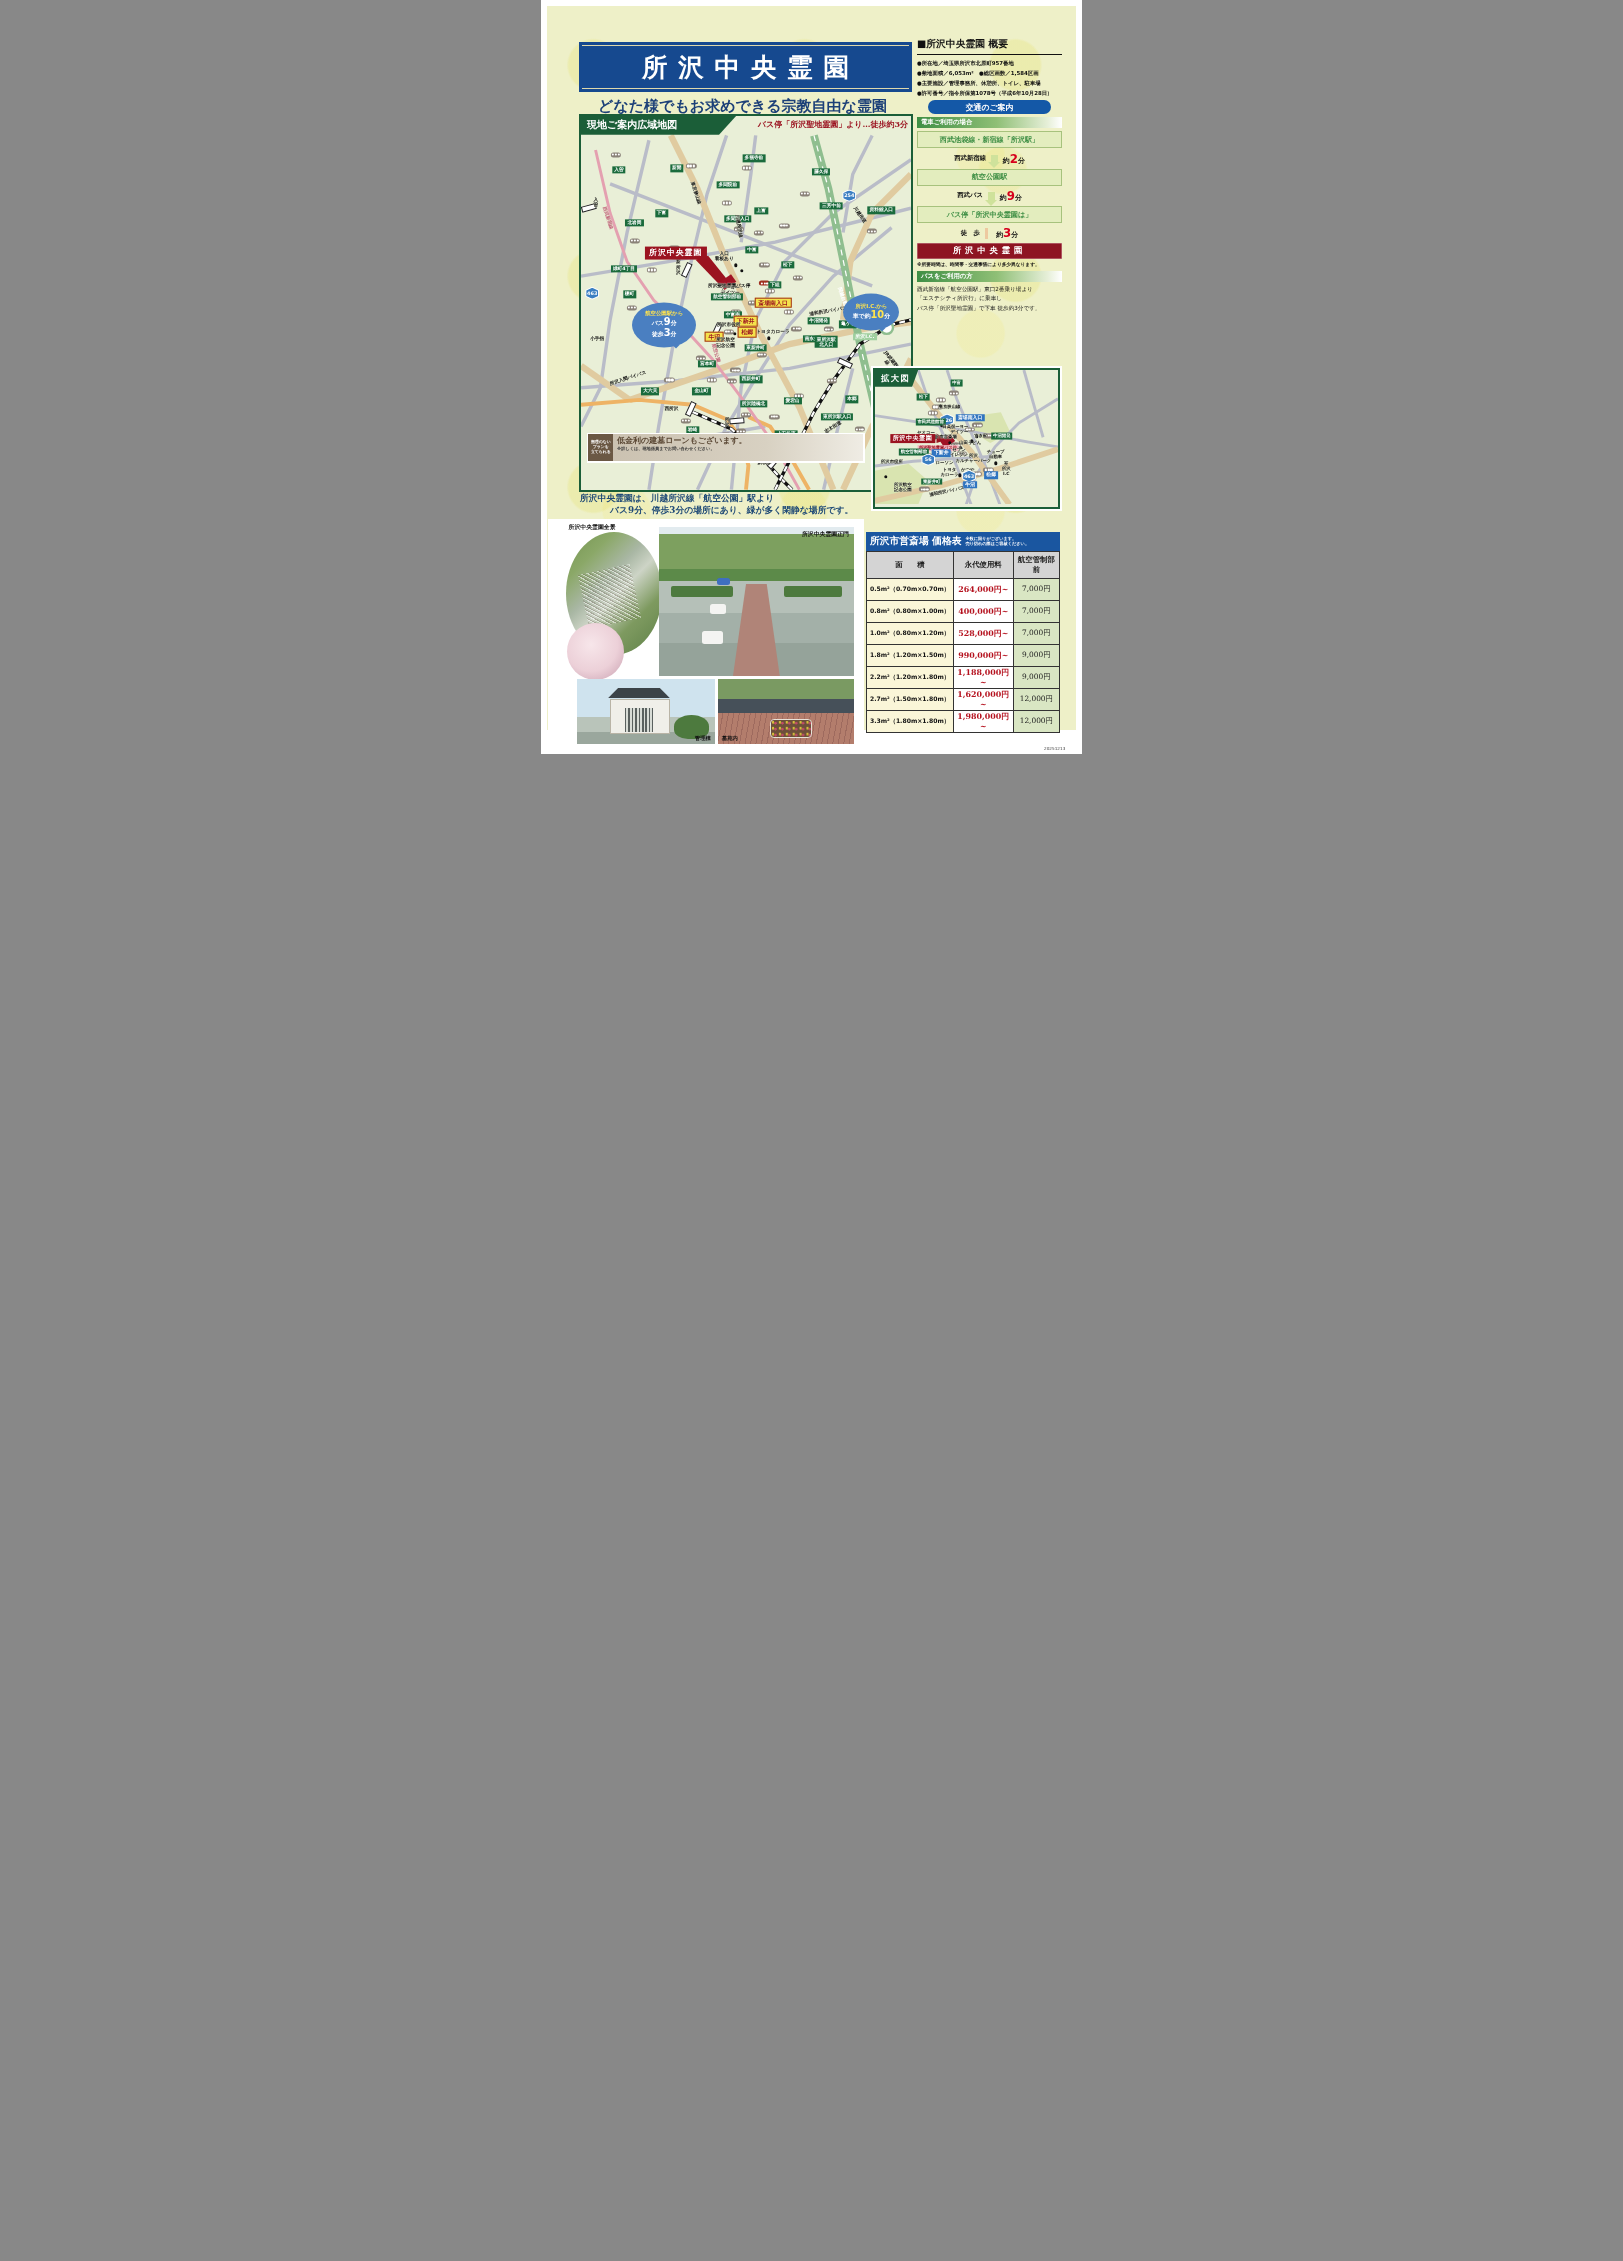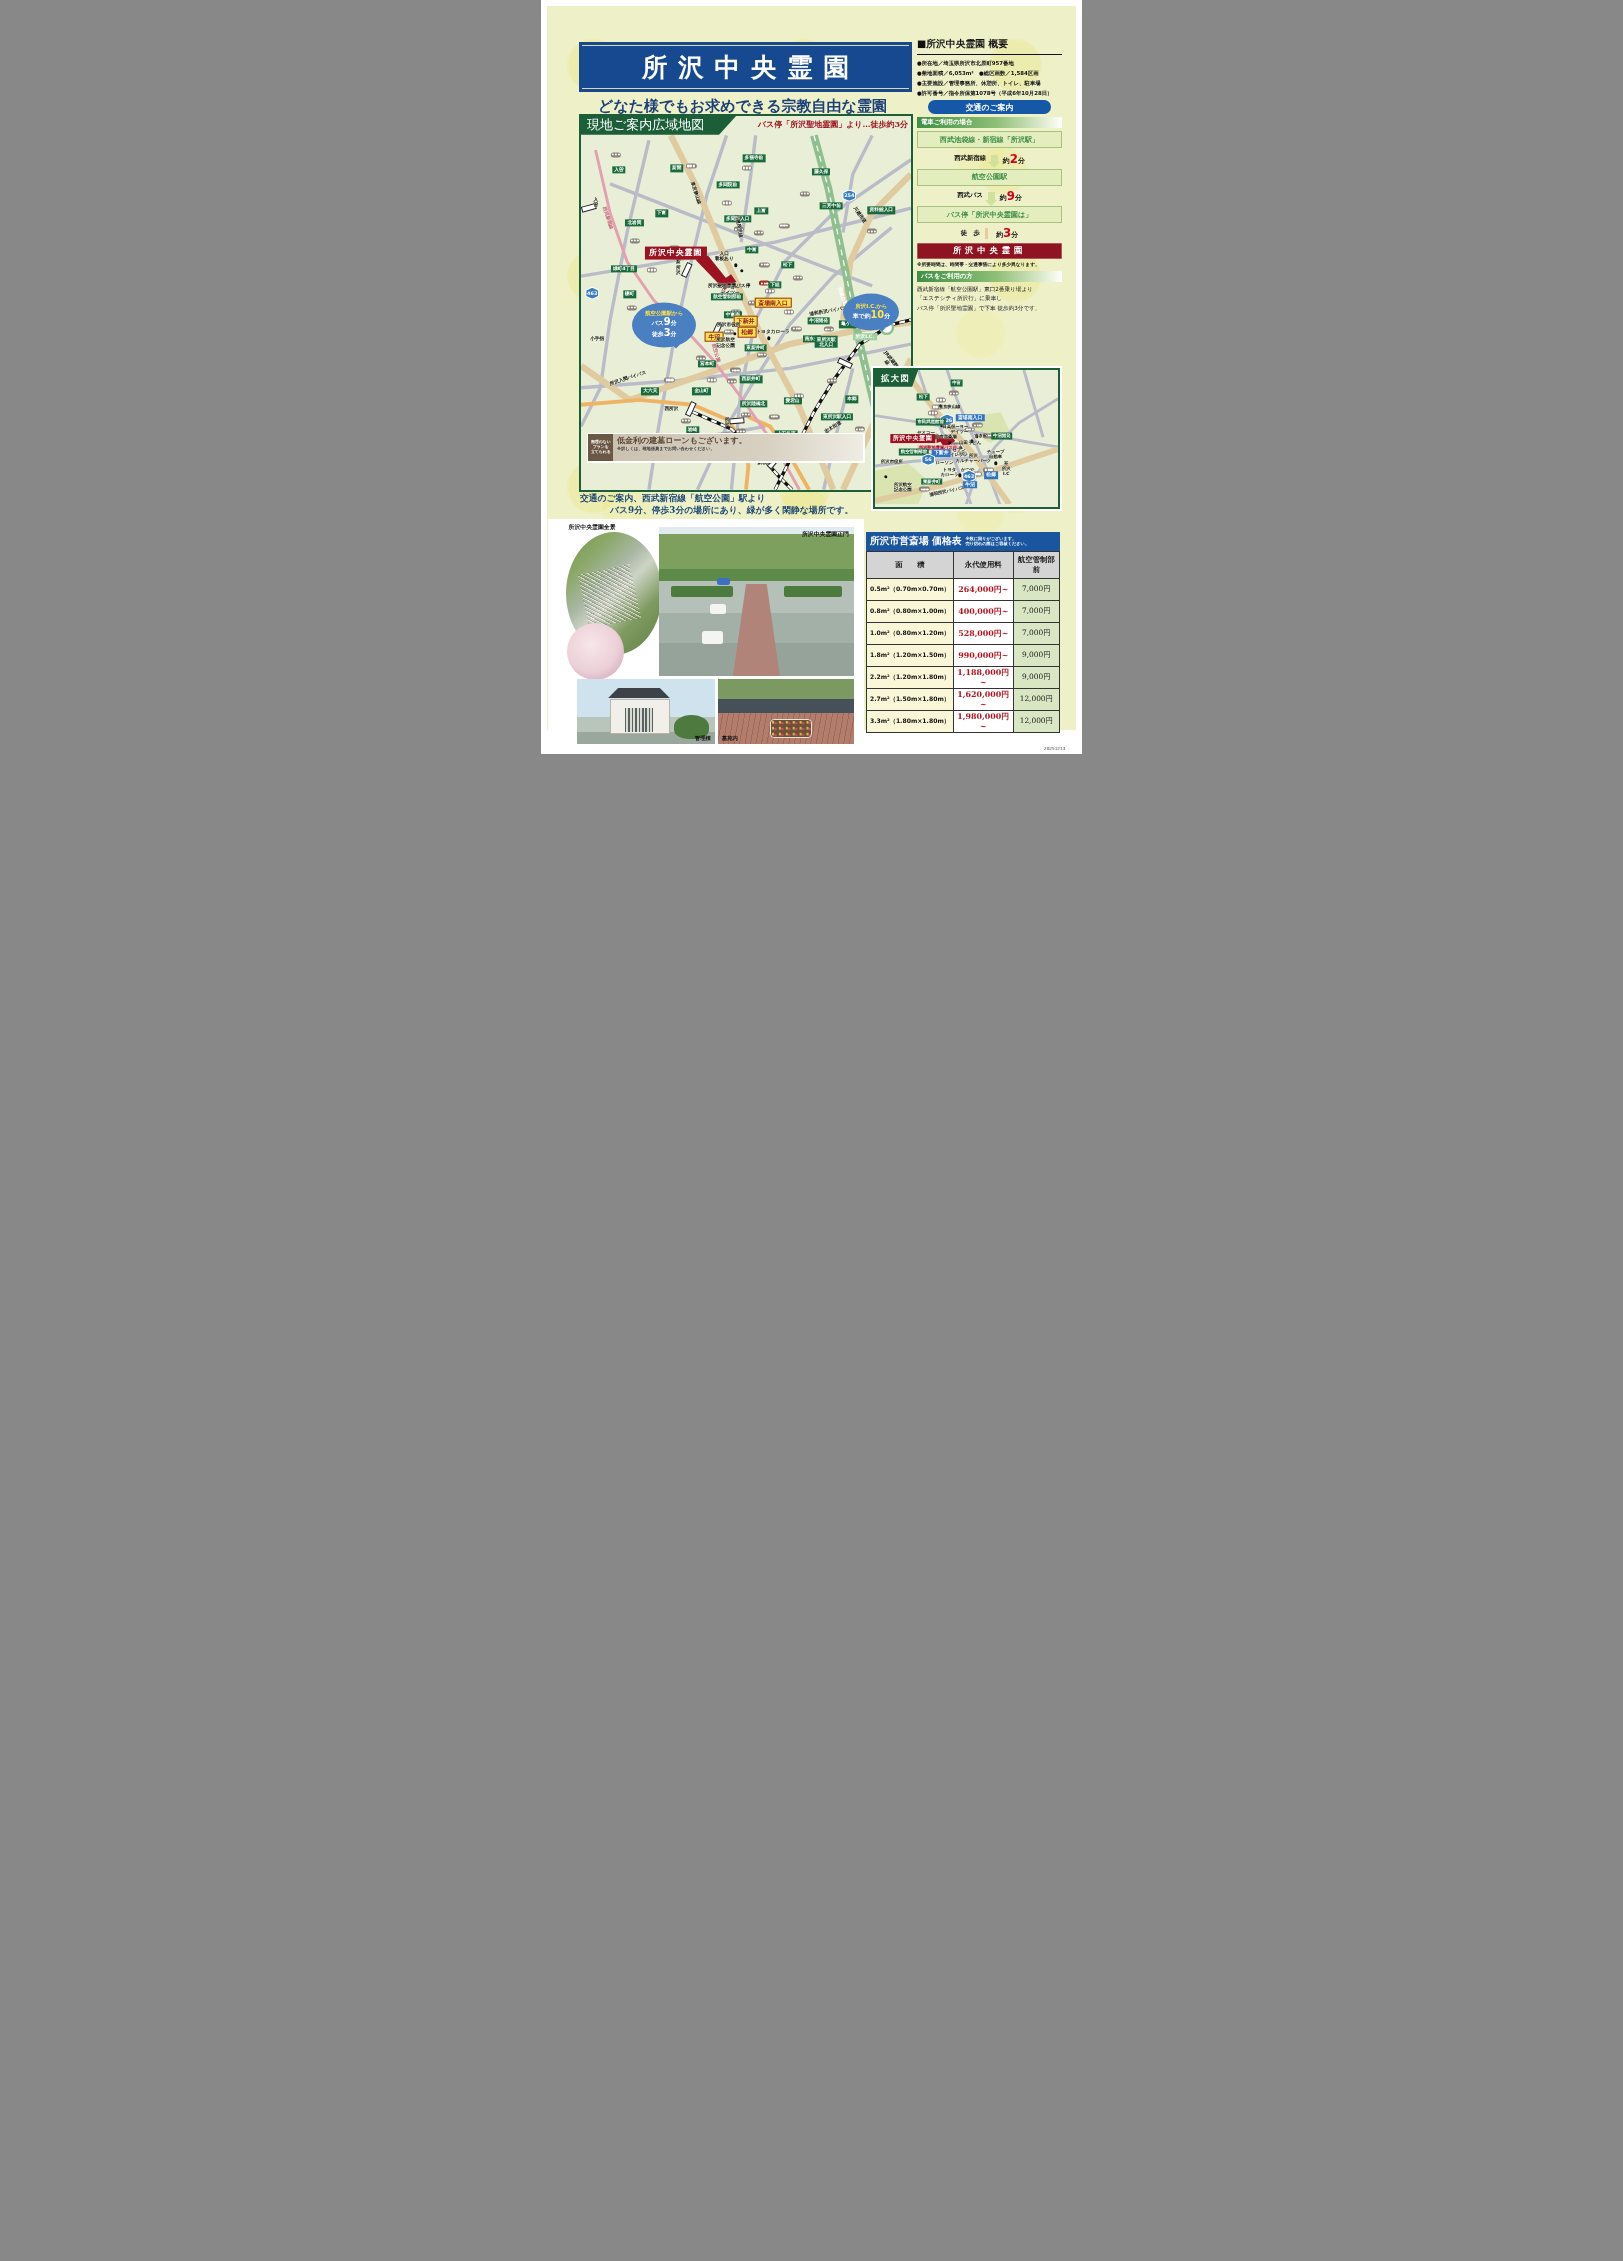--- a/index.html
+++ b/index.html
@@ -48,21 +48,21 @@
         letter-spacing:3.9px;padding:2.5px 0;box-shadow:inset 0 0 0 0.5px rgba(255,255,255,.55);
         font-family:"DejaVu Serif","Liberation Serif",serif;margin-top:2px;}
   .acc-note{font-size:4.7px;font-weight:bold;color:#111;margin-top:2.5px;}
   .bus-par{font-size:5.6px;color:#111;line-height:1.75;margin-top:2.9px;white-space:pre-line;}
 
   
   .map{position:absolute;left:38px;top:114px;width:334px;height:378px;border:2px solid #1b5e38;
        background:#e9efd7;box-sizing:border-box;}
   .map-hd{position:absolute;left:0;top:0;height:18.7px;width:100%;z-index:30;}
   .map-hd .tab{position:absolute;left:0;top:0;height:18.7px;width:47%;background:#1b5e38;color:#fff;
-        font-weight:normal;font-size:13px;display:flex;align-items:center;padding-left:5.9px;box-sizing:border-box;
+        font-weight:bold;font-size:10px;display:flex;align-items:center;padding-left:5.9px;box-sizing:border-box;
         clip-path:polygon(0 0,100% 0,89% 100%,0 100%);font-family:"DejaVu Serif","Liberation Serif",serif;}
   .map-hd .head{position:absolute;right:2.9px;top:2.9px;color:#9b1320;font-weight:bold;font-size:8px;
         font-family:"DejaVu Serif","Liberation Serif",serif;}
   .map-canvas{position:absolute;inset:0;}
   .map-canvas svg{position:absolute;inset:0;}
 
   .ml{position:absolute;transform:translate(-50%,-50%);white-space:pre-line;text-align:center;
       line-height:1.12;z-index:10;}
   .t-green{background:#1a6b3c;color:#fff;font-weight:bold;font-size:4.7px;padding:1px 2px;}
   .t-yellow{background:#f5e24b;color:#9b1320;font-weight:bold;font-size:5.9px;padding:1px 2.5px;
@@ -699,21 +699,21 @@
           <div class="poi" style="left: 50%; top: 76%;"></div>
           <div class="poi" style="left: 66%; top: 68%;"></div>
           <div class="poi" style="left: 46.5%; top: 77%;"></div>
           <div class="poi" style="left: 6%; top: 78%;"></div>
         </div>
     </div>
     <div class="emap-hd">拡大図</div>
   </div>
 
   <div class="bnote">
-    <div class="l1">交通のご案内、西武新宿線「航空公園」駅より</div>
+    <div class="l1">所沢中央霊園は、川越所沢線「航空公園」駅より</div>
     <div class="l2">バス9分、停歩3分の場所にあり、緑が多く閑静な場所です。</div>
   </div>
 
   <div class="photo-panel">
     <div class="cap" style="left:20.6px;top:3.9px;">所沢中央霊園全景</div>
     <div class="ph-oval"></div>
     <div class="ph-sakura"></div>
     <div class="ph-gate">
       <div class="gate-path"></div>
       <div class="gate-hedge1"></div>

